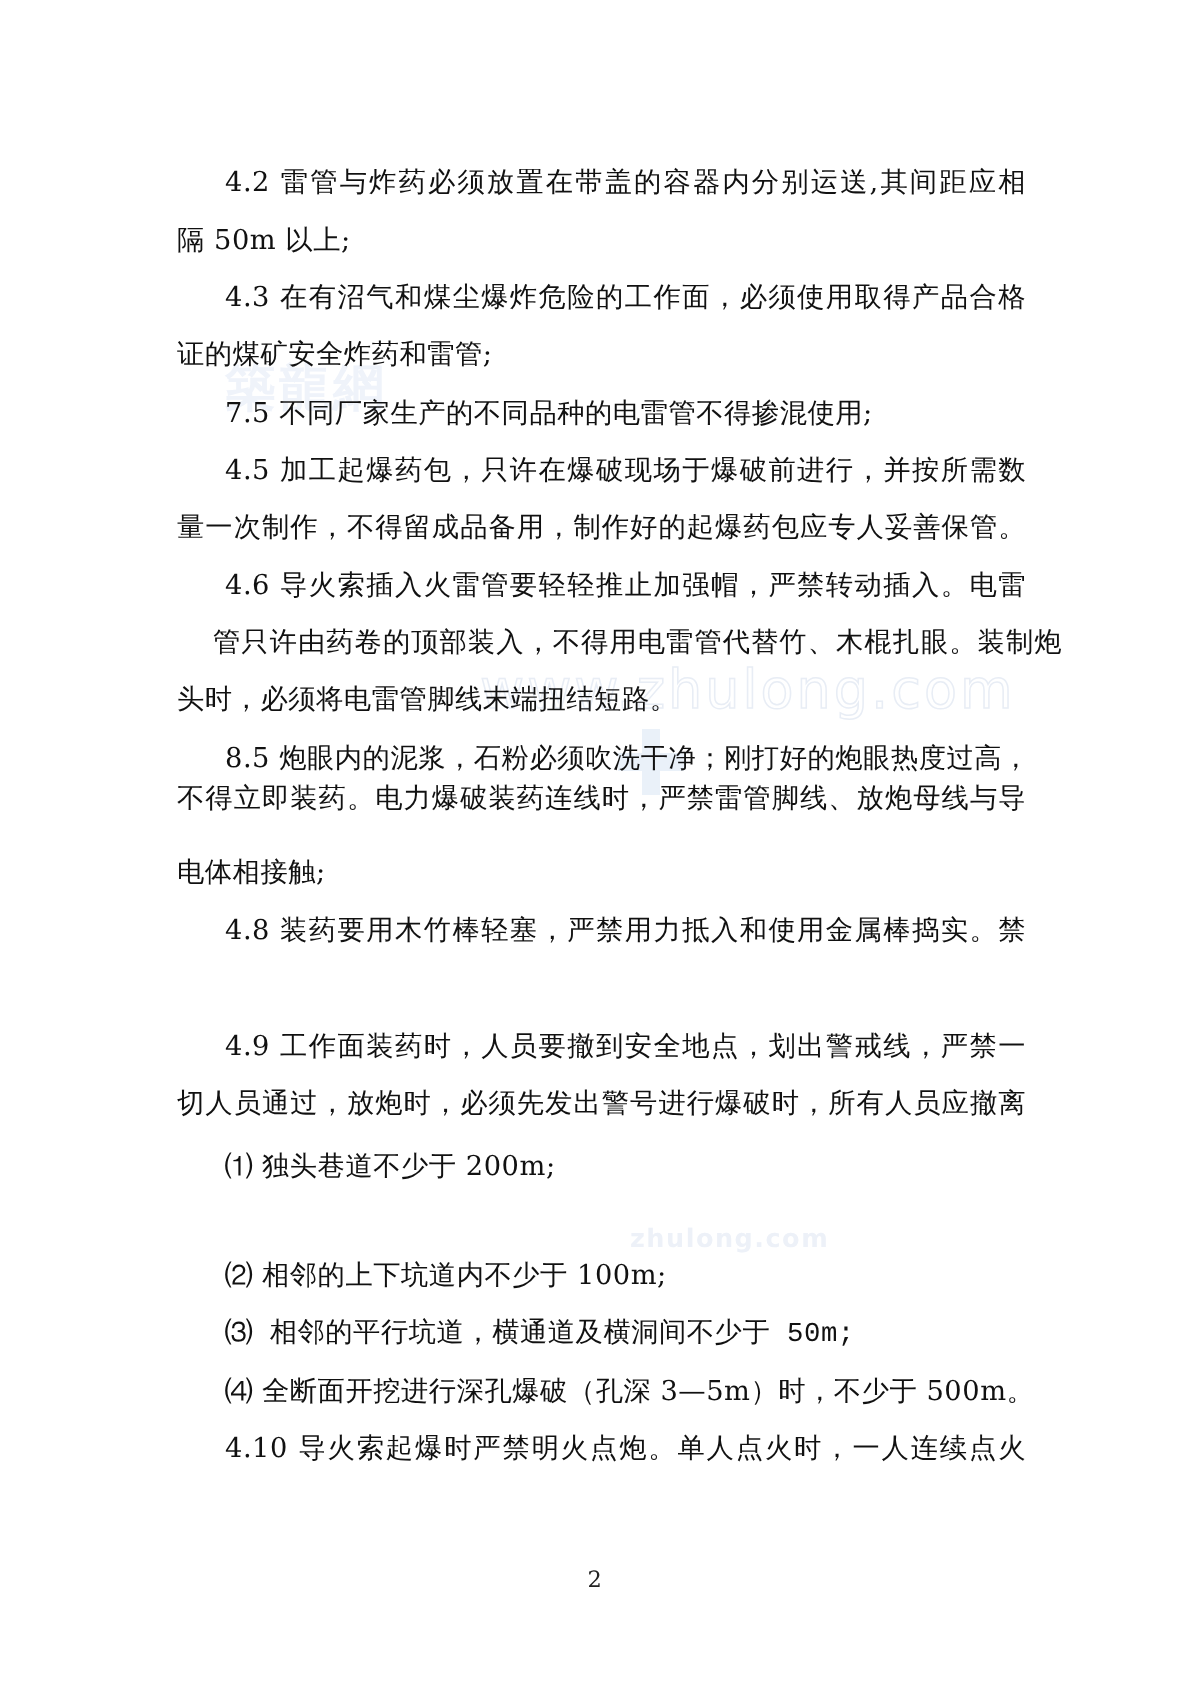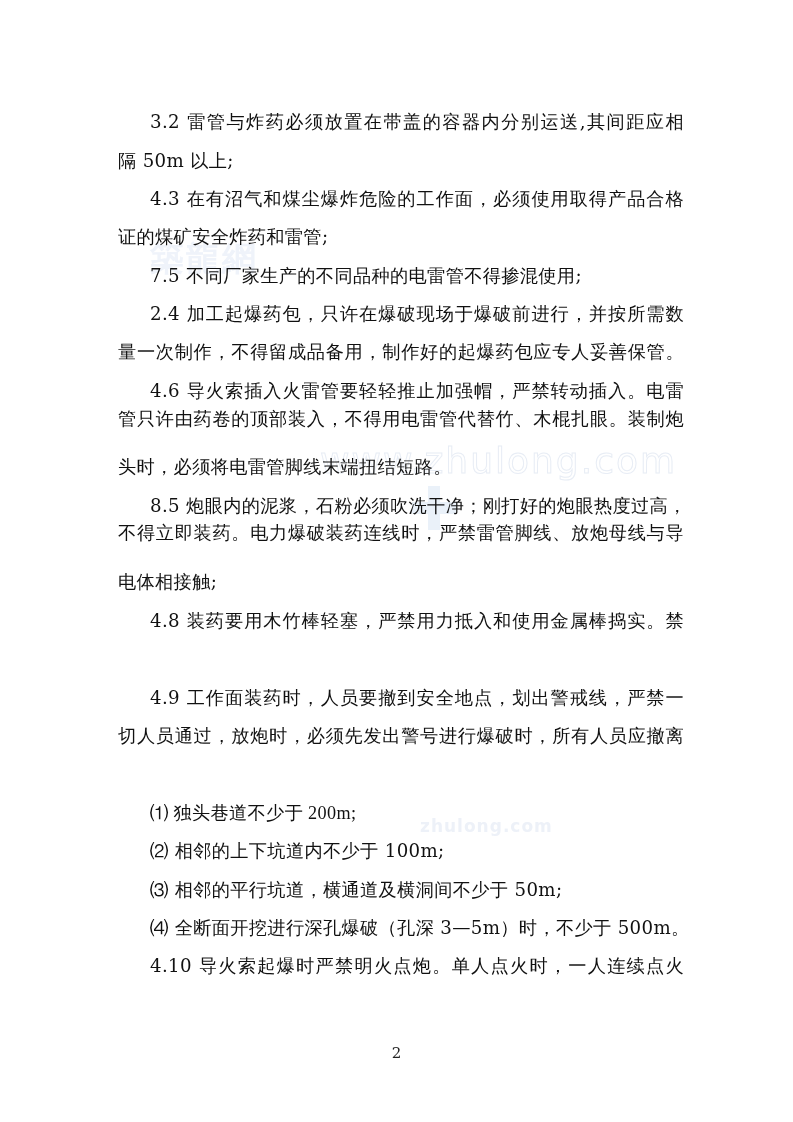--- a/index.html
+++ b/index.html
@@ -89,45 +89,45 @@
 <div class="page">
 
   <div class="wm wm-logo-cn">築龍網</div>
   <div class="wm wm-www">www.zhulong.com</div>
   <div class="wm-cross">
       <div class="v"></div>
       <div class="h"></div>
     </div>
   <div class="wm wm-zhulong">zhulong.com</div>
 
-  <div class="line indent justify" style="top:111px; width:534px;">3.2 雷管与炸药必须放置在带盖的容器内分别运送,其间距应相</div>
+  <div class="line indent justify" style="top:111px; width:534px;">4.2 雷管与炸药必须放置在带盖的容器内分别运送,其间距应相</div>
   <div class="line" style="top:150px;">隔 50m 以上;</div>
 
   <div class="line indent justify" style="top:188px; width:534px;">4.3 在有沼气和煤尘爆炸危险的工作面，必须使用取得产品合格</div>
   <div class="line" style="top:226px;">证的煤矿安全炸药和雷管;</div>
 
   <div class="line indent" style="top:265px;">7.5 不同厂家生产的不同品种的电雷管不得掺混使用;</div>
 
-  <div class="line indent justify" style="top:303px; width:534px;">2.4 加工起爆药包，只许在爆破现场于爆破前进行，并按所需数</div>
+  <div class="line indent justify" style="top:303px; width:534px;">4.5 加工起爆药包，只许在爆破现场于爆破前进行，并按所需数</div>
   <div class="line justify" style="top:341px; width:566px;">量一次制作，不得留成品备用，制作好的起爆药包应专人妥善保管。</div>
 
   <div class="line indent justify" style="top:380px; width:534px;">4.6 导火索插入火雷管要轻轻推止加强帽，严禁转动插入。电雷</div>
-  <div class="line justify" style="top:408px; width:566px;">管只许由药卷的顶部装入，不得用电雷管代替竹、木棍扎眼。装制炮</div>
+  <div class="line justify" style="top:418px; width:566px;margin-left:24px;">管只许由药卷的顶部装入，不得用电雷管代替竹、木棍扎眼。装制炮</div>
   <div class="line" style="top:456px;">头时，必须将电雷管脚线末端扭结短路。</div>
 
   <div class="line indent justify" style="top:495px; width:534px;">8.5 炮眼内的泥浆，石粉必须吹洗干净；刚打好的炮眼热度过高，</div>
   <div class="line justify" style="top:522px; width:566px;">不得立即装药。电力爆破装药连线时，严禁雷管脚线、放炮母线与导</div>
   <div class="line" style="top:571px;">电体相接触;</div>
 
   <div class="line indent justify" style="top:610px; width:534px;">4.8 装药要用木竹棒轻塞，严禁用力抵入和使用金属棒捣实。禁</div>
 
   <div class="line indent justify" style="top:687px; width:534px;">4.9 工作面装药时，人员要撤到安全地点，划出警戒线，严禁一</div>
   <div class="line justify" style="top:725px; width:566px;">切人员通过，放炮时，必须先发出警号进行爆破时，所有人员应撤离</div>
 
-  <div class="line indent" style="top:802px;font-family:Liberation Serif, serif;">⑴ 独头巷道不少于 200m;</div>
+  <div class="line indent" style="top:767px;">⑴ 独头巷道不少于 200m;</div>
   <div class="line indent" style="top:840px;">⑵ 相邻的上下坑道内不少于 100m;</div>
-  <div class="line indent" style="top:879px;">⑶ 相邻的平行坑道，横通道及横洞间不少于 50m;</div>
+  <div class="line indent" style="top:879px;font-family:Liberation Mono, monospace;">⑶ 相邻的平行坑道，横通道及横洞间不少于 50m;</div>
   <div class="line indent" style="top:917px;">⑷ 全断面开挖进行深孔爆破（孔深 3—5m）时，不少于 500m。</div>
 
   <div class="line indent justify" style="top:955px; width:534px;">4.10 导火索起爆时严禁明火点炮。单人点火时，一人连续点火</div>
 
   <div class="page-number">2</div>
 </div>
 
 </body></html>

